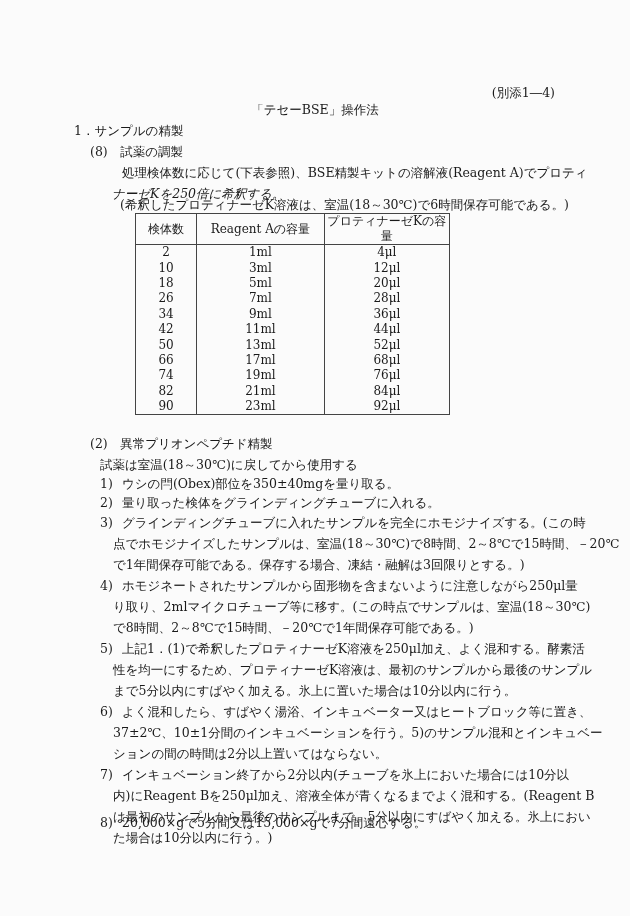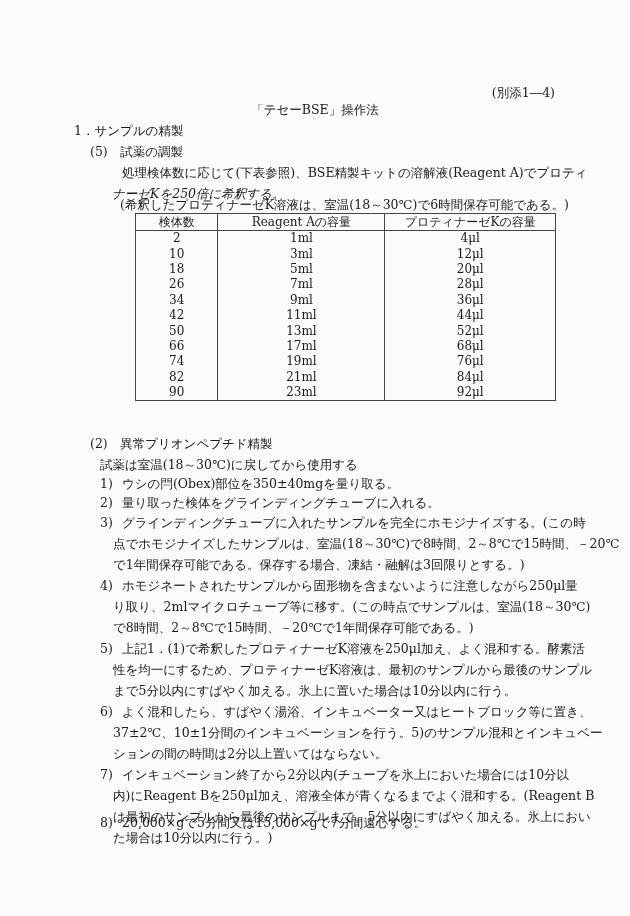--- a/index.html
+++ b/index.html
@@ -5,39 +5,39 @@
   html, body { margin:0; padding:0; }
   body {
     width:630px; height:916px; background:#fbfbfb; color:#1a1a1a;
     font-family:"DejaVu Serif", "Liberation Serif", serif;
     font-size:12.5px; position:relative; overflow:hidden;
   }
   .abs { position:absolute; white-space:nowrap; line-height:18px; }
   .ref { top:84px; right:75px; }
   .title { top:101px; left:0; width:630px; text-align:center; }
   table.tbl {
-    position:absolute; left:135px; top:213px; width:421px;
+    position:absolute; left:135px; top:213px; width:315px;
     border-collapse:collapse; font-size:12px;
   }
   table.tbl th, table.tbl td {
     border-left:1px solid #444; border-right:1px solid #444;
     text-align:center; padding:0; height:15.4px; line-height:15px; font-weight:normal;
   }
   table.tbl th { border-top:1px solid #444; border-bottom:1px solid #444; height:16px; }
   table.tbl tr:last-child td { border-bottom:1.5px solid #444; }
   col.c1 { width:72px; } col.c2 { width:146px; } col.c3 { width:149px; }
 </style>
 </head>
 <body>
 
 <div class="abs ref">(別添1―4)</div>
 <div class="abs title">「テセーBSE」操作法</div>
 
 <div class="abs" style="top:122px;left:74px;">1．サンプルの精製</div>
-<div class="abs" style="top:143px;left:90px;">(5)　試薬の調製</div>
+<div class="abs" style="top:143px;left:90px;">(8)　試薬の調製</div>
 <div class="abs" style="top:164px;left:122px;">処理検体数に応じて(下表参照)、BSE精製キットの溶解液(Reagent A)でプロティ</div>
 <div class="abs" style="top:185px;left:112px;font-style:italic;">ナーゼKを250倍に希釈する。</div>
 <div class="abs" style="top:196px;left:120px;">(希釈したプロティナーゼK溶液は、室温(18～30℃)で6時間保存可能である。)</div>
 
 <table class="tbl">
   <colgroup>
       <col class="c1">
       <col class="c2">
       <col class="c3">
     </colgroup>

